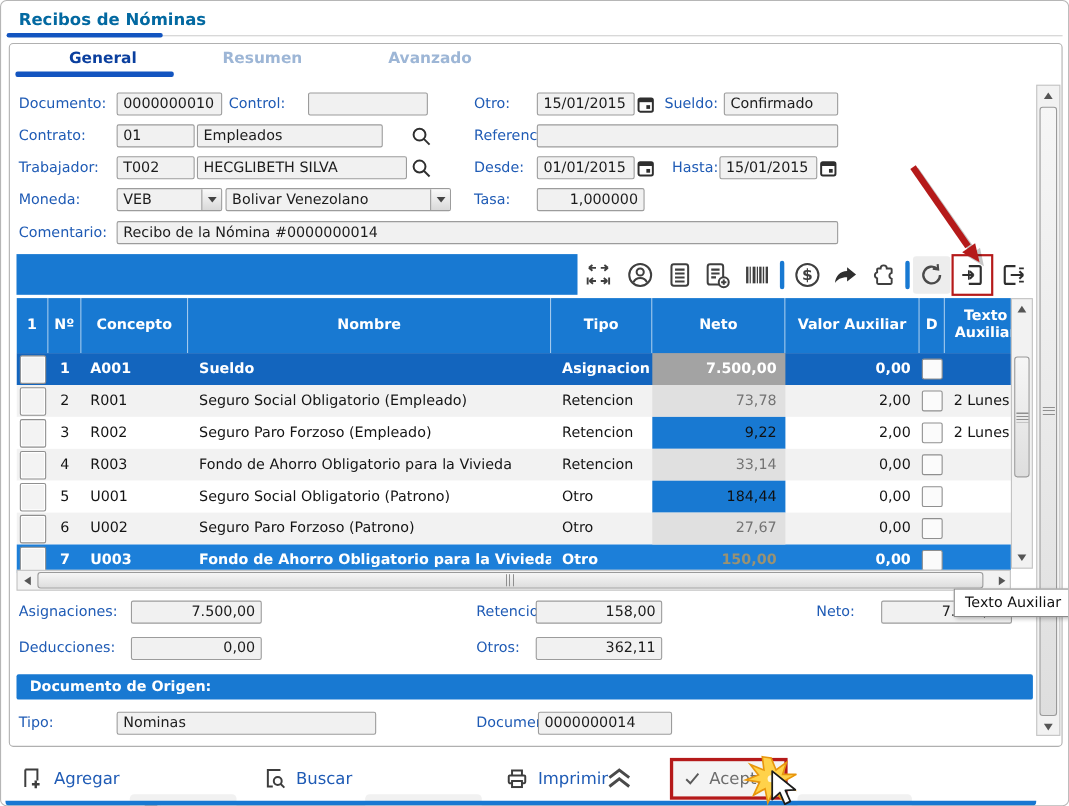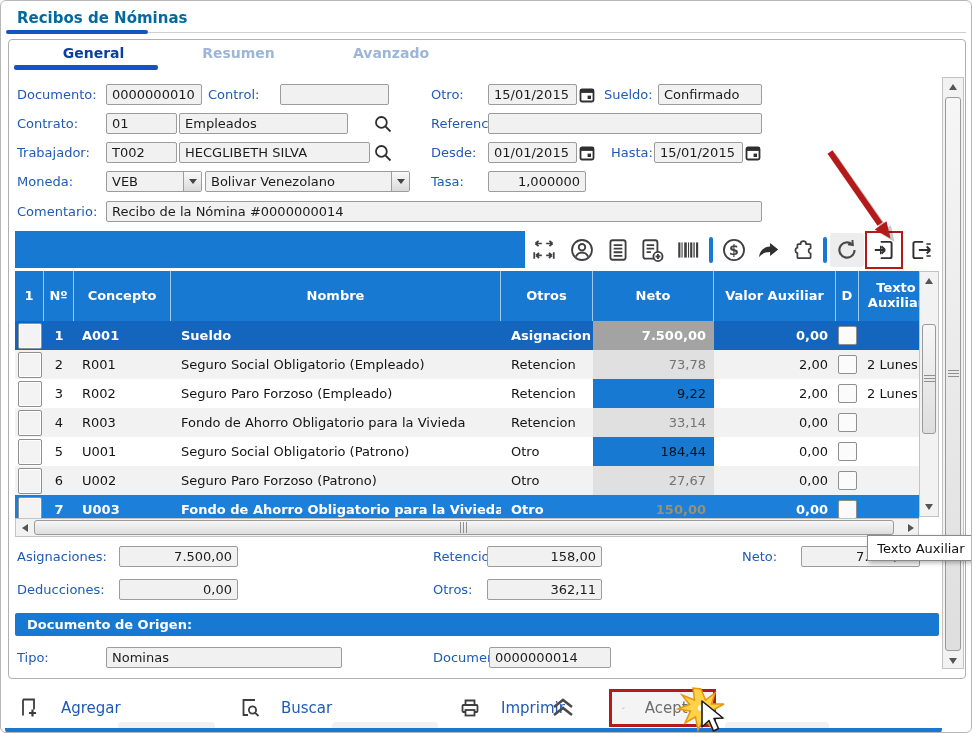--- a/index.html
+++ b/index.html
@@ -61,21 +61,21 @@
   .tri-lf{width:0;height:0;border-top:4px solid transparent;border-bottom:4px solid transparent;border-right:6px solid #555;}
   .tri-rt{width:0;height:0;border-top:4px solid transparent;border-bottom:4px solid transparent;border-left:6px solid #555;}
   
   .origenbar{position:absolute;left:14px;top:612px;width:924px;height:23px;background:#1879d2;border-radius:2px;
              color:#fff;font-weight:bold;font-size:13px;line-height:23px;padding-left:12px;box-sizing:border-box;}
   
   .tooltip{position:absolute;left:866px;top:534px;width:106px;height:24px;background:#fff;border:1px solid #8a8a8a;
            box-shadow:2px 2px 4px rgba(0,0,0,.28);display:flex;align-items:center;justify-content:center;
            font-size:13px;color:#111;z-index:60;}
   
-  .abtn{position:absolute;top:689px;height:36px;display:flex;align-items:center;gap:20px;padding:0 10px;border-radius:4px;cursor:pointer;box-sizing:border-box;}
+  .abtn{position:absolute;top:689px;height:36px;display:flex;align-items:center;gap:8px;padding:0 10px;border-radius:4px;cursor:pointer;box-sizing:border-box;}
   .abtn .al{font-size:15px;white-space:nowrap;}
   .abtn.blue .al{color:#1f5bb5;}
   .abtn.gray{background:#f1f1f1;margin-top:32px;}
   .abtn.gray .al{color:#8a8a8a;}
   .redbox{position:absolute;left:608px;top:688px;width:107px;height:38px;border:3px solid #b51a1a;box-sizing:border-box;z-index:40;}
   .bluestrip{position:absolute;left:4px;top:727px;width:937px;height:5px;background:#1878d2;border-radius:0 0 4px 4px;}
   svg{display:block;}
   .annot{position:absolute;left:0;top:0;width:972px;height:733px;pointer-events:none;z-index:70;}
 </style>
 </head>
@@ -248,21 +248,21 @@
       <path d="M17 6.5 h4 M17 17.5 h4" stroke-width="1.5"></path>
     </svg>
   </div>
 
   <div class="grid">
     <div class="ghead">
       <div class="hc c-sel">1</div>
       <div class="hc c-num">Nº</div>
       <div class="hc c-con" style="padding-left:0;justify-content:center;">Concepto</div>
       <div class="hc c-nom" style="padding-left:0;justify-content:center;">Nombre</div>
-      <div class="hc c-tipo" style="padding-left:0;justify-content:center;">Otros</div>
+      <div class="hc c-tipo" style="padding-left:0;justify-content:center;">Tipo</div>
       <div class="hc c-neto" style="padding-right:0;justify-content:center;">Neto</div>
       <div class="hc c-val" style="padding-right:0;justify-content:center;">Valor Auxiliar</div>
       <div class="hc c-d">D</div>
       <div class="hc c-tex" style="padding-left:0;justify-content:center;white-space:normal;">Texto Auxiliar</div>
     </div>
     <div>
 
         <div class="gr sel-dark">
           <div class="c c-sel">
             <div class="selbox"></div>

